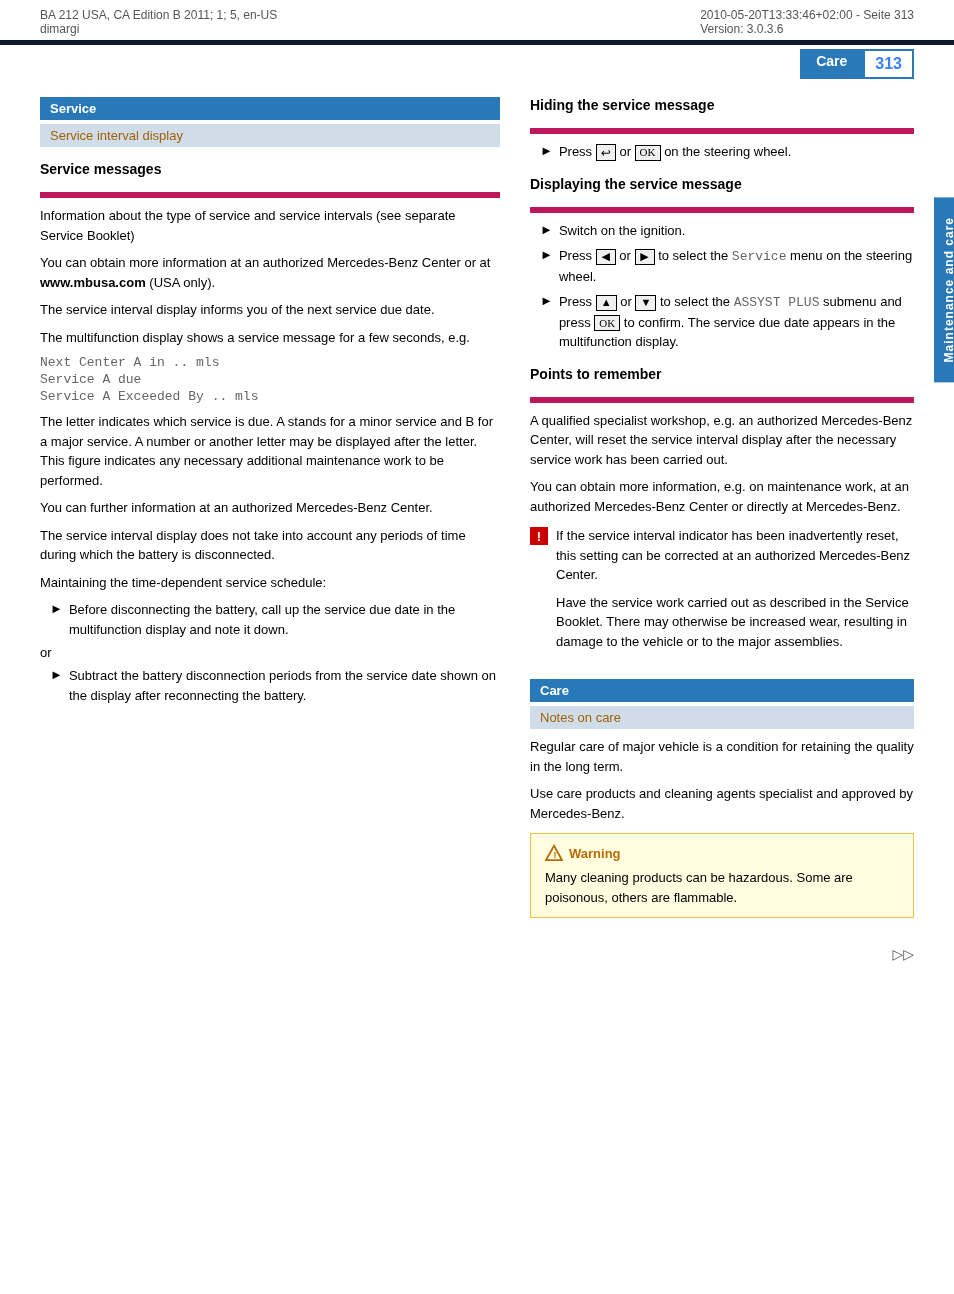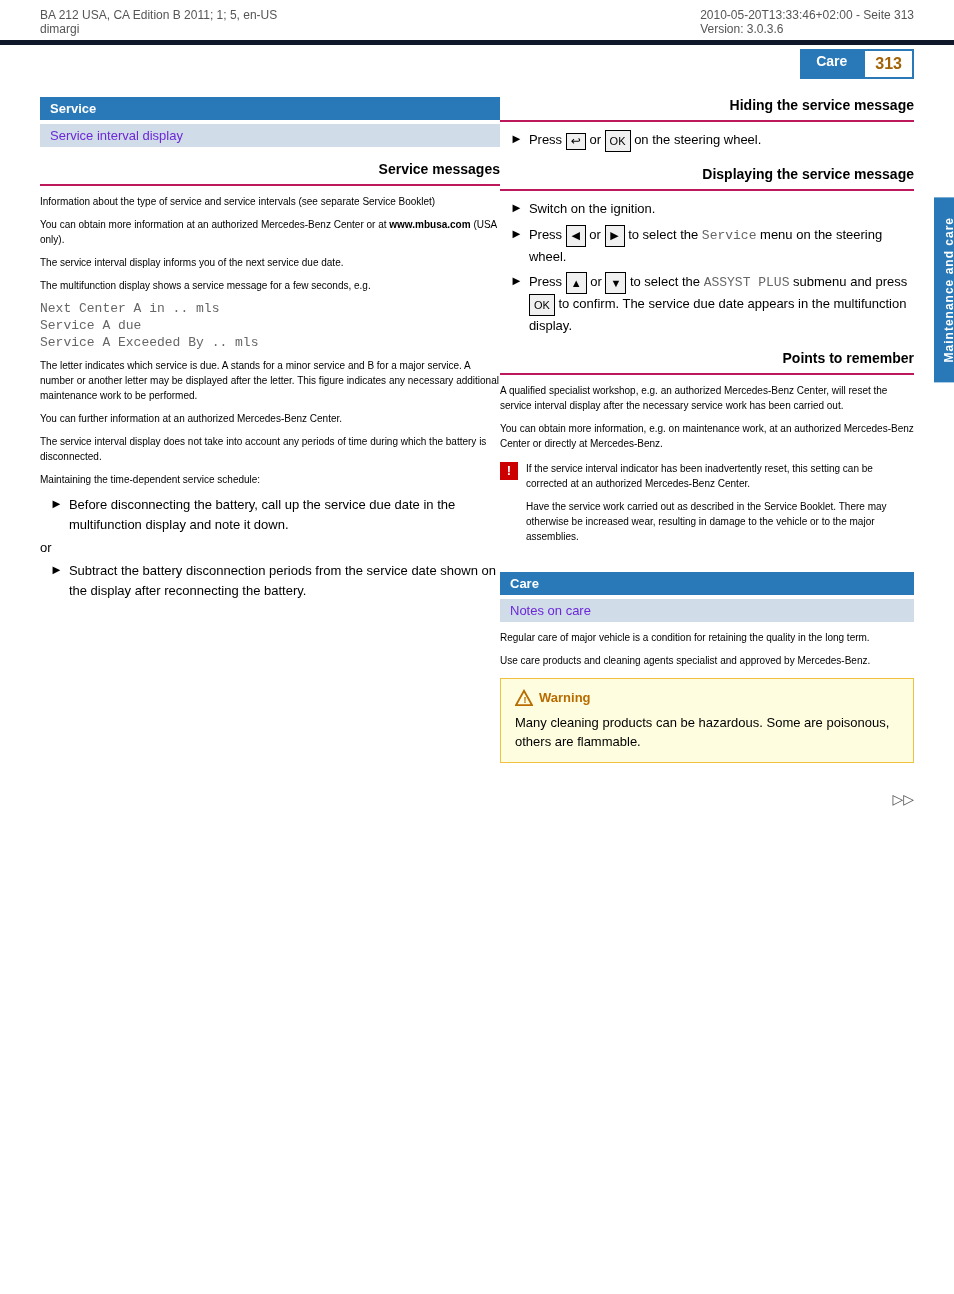--- a/index.html
+++ b/index.html
@@ -25,32 +25,33 @@
       background: #2979b8;
       color: #fff;
       font-size: 14px;
       font-weight: bold;
       padding: 4px 16px;
       display: inline-block;
     }
     .page-number-box {
       background: #fff;
       border: 2px solid #2979b8;
-      color: #a16207;
+      color: #3b82f6;
       font-size: 16px;
       font-weight: bold;
       padding: 4px 10px;
       display: inline-block;
       margin-left: 0;
     }
 
     
     .content-area {
       display: flex;
       padding: 18px 40px 18px 40px;
+      gap: 30px;
     }
 
     .left-col {
       width: 460px;
       flex-shrink: 0;
     }
 
     .right-col {
       flex: 1;
       position: relative;
@@ -60,44 +61,43 @@
     .section-header-blue {
       background: #2979b8;
       color: #fff;
       font-size: 13px;
       font-weight: bold;
       padding: 4px 10px;
       margin-bottom: 4px;
     }
     .section-header-light {
       background: #d0dce8;
-      color: #6d28d9;
+      color: #a16207;
       font-size: 13px;
       font-weight: normal;
       padding: 4px 10px;
       margin-bottom: 8px;
     }
 
     
     .subsection-title {
       font-size: 14px;
       font-weight: bold;
-      border-bottom: 2px solid #be185d;
-      padding-bottom: 7px;
+      border-bottom: 6px solid #be185d;
+      padding-bottom: 15px;
       margin-bottom: 8px;
       margin-top: 14px;
-      text-align: right;
     }
 
     .subsection-title:first-child {
       margin-top: 0;
     }
 
     p {
-      font-size: 10px;
+      font-size: 13px;
       line-height: 1.5;
       margin-bottom: 8px;
     }
 
     .code-text {
       font-family: 'Courier New', monospace;
       font-size: 13px;
       display: block;
       margin-bottom: 2px;
     }
@@ -131,23 +131,23 @@
     }
 
     
     .btn-inline {
       display: inline-flex;
       align-items: center;
       justify-content: center;
       border: 1px solid #000;
       font-size: 11px;
       padding: 1px 4px;
-      font-family: Liberation Sans, sans-serif;
+      font-family: Liberation Serif, serif;
       min-width: 20px;
-      height: 22px;
+      height: 16px;
       background: #f0f0f0;
       vertical-align: middle;
     }
     .btn-back {
       display: inline-flex;
       align-items: center;
       justify-content: center;
       border: 1px solid #000;
       font-size: 12px;
       padding: 1px 4px;

